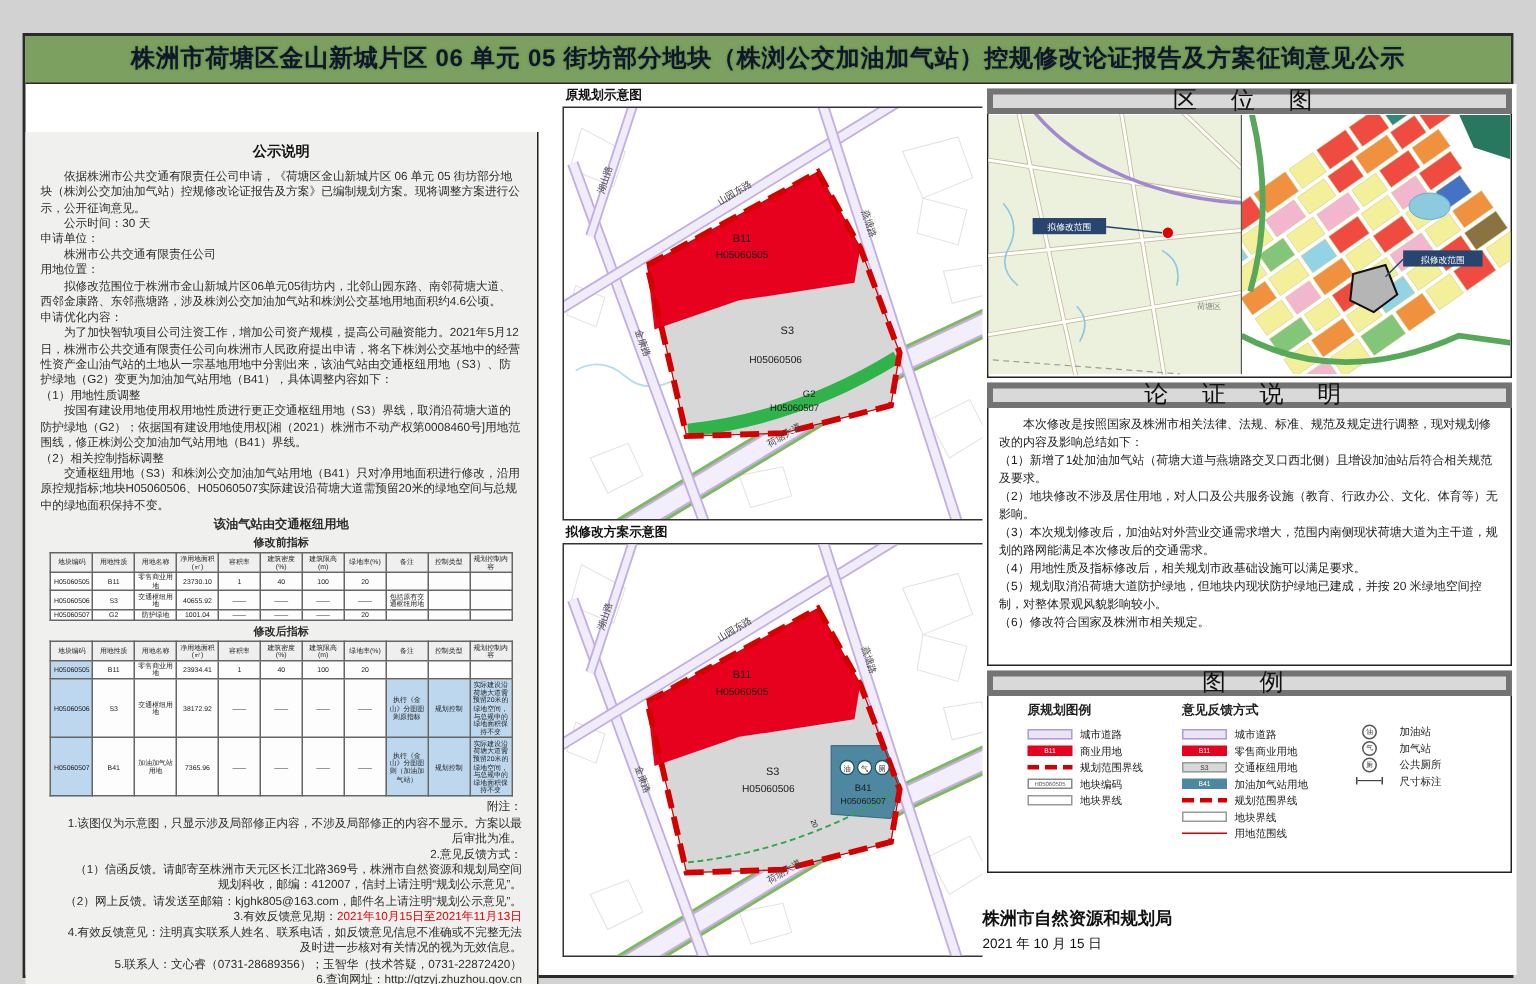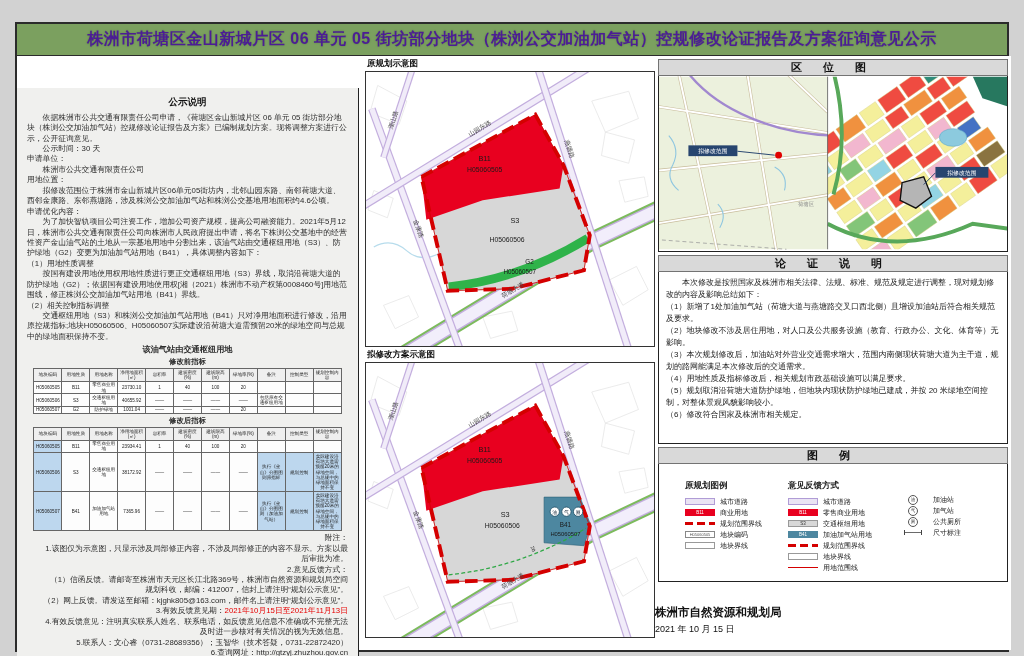--- a/index.html
+++ b/index.html
@@ -1,47 +1,47 @@
 <!DOCTYPE html>
 <html><head>
 <meta charset="utf-8">
 <style>
   html,body{margin:0;padding:0;}
   body{width:1024px;height:656px;background:#d2d2d2;font-family:"Liberation Sans",sans-serif;position:relative;overflow:hidden;}
   .doc{position:absolute;left:15px;top:22px;width:994px;height:630px;background:#fff;border:2px solid #2b2b2b;box-sizing:border-box;}
   .titlebar{position:absolute;left:0;top:0;width:100%;height:32px;background:#7ba05f;border-bottom:1px solid #2b2b2b;display:flex;align-items:center;justify-content:center;box-sizing:border-box;}
-  .titlebar span{color:#4c1d95;font-weight:bold;font-size:16px;letter-spacing:.5px;text-shadow:0 0 2px #5d8245;white-space:nowrap;}
+  .titlebar span{color:#0f172a;font-weight:bold;font-size:16px;letter-spacing:.5px;text-shadow:0 0 2px #5d8245;white-space:nowrap;}
   .cols{position:absolute;left:0;top:32px;width:100%;height:594px;}
   
   .leftcol{position:absolute;left:0;top:0;width:342px;height:594px;background:#f0f0ee;border-right:1px solid #222;box-sizing:border-box;padding:6px 10px;overflow:hidden;font-size:7.8px;line-height:1.34;color:#2c2c2c;margin-top:32px;}
   .leftcol h3{margin:2px 0 4px;font-size:9.5px;text-align:center;color:#111;}
   .leftcol p{margin:0;}
   .para{text-indent:2em;}
   .ind{padding-left:2em;}
   .red{color:#e60000;}
   .tbl-title{font-weight:bold;text-align:center;font-size:8.2px;margin:3px 0 1px;}
   .tbl-sub{font-weight:bold;text-align:center;font-size:7.4px;margin:1px 0;}
   table.ctl{border-collapse:collapse;width:96%;margin:0 auto 2px;font-size:4.6px;line-height:1.15;color:#222;table-layout:fixed;}
   table.ctl th,table.ctl td{border:0.5px solid #666;padding:0.5px 1px;text-align:center;word-break:break-all;background:#fdfdfd;}
   table.ctl th{background:#efefef;font-weight:normal;}
   table.ctl td.hl{background:#bdd7ee;}
   .notes p{margin:0;text-align:right;}
   
-  .midcol{position:absolute;left:346px;top:0;width:296px;height:594px;background:#fff;border-right:1px solid #222;box-sizing:border-box;}
+  .midcol{position:absolute;left:356px;top:0;width:296px;height:594px;background:#fff;border-right:1px solid #222;box-sizing:border-box;}
   .maplabel{font-size:8.5px;font-weight:bold;color:#111;margin:2px 0 1px 4px;}
   .mapbox{width:290px;height:276px;margin:0 2px;border:1px solid #333;box-sizing:border-box;background:#fff;}
   
   .rightcol{position:absolute;left:638px;top:0;width:356px;height:594px;background:#fff;box-sizing:border-box;}
-  .sechdr{margin:3px 3px 0;height:17px;border:1px solid #737373;background:#d9d9d9;display:flex;align-items:center;justify-content:center;font-size:11px;font-weight:bold;letter-spacing:9px;color:#111;box-sizing:border-box;}
+  .sechdr{margin:3px 3px 0;height:17px;border:4px solid #737373;background:#d9d9d9;display:flex;align-items:center;justify-content:center;font-size:16px;font-weight:normal;letter-spacing:9px;color:#111;box-sizing:border-box;}
   .secbox{margin:0 3px;border:1px solid #222;border-top:none;background:#fff;box-sizing:border-box;position:relative;}
   .qwbox{height:176px;}
   .lzbox{height:172px;padding:5px 7px;font-size:8px;line-height:1.5;color:#222;}
   .lzbox p{margin:0;}
   .lgbox{height:118px;}
-  .legend-flex{display:flex;padding:16px 4px 0 26px;gap:26px;}
+  .legend-flex{display:flex;padding:4px 4px 0 26px;gap:26px;}
   .lg-group .lg-head{font-size:8.5px;font-weight:bold;margin-bottom:4px;color:#222;}
   .lg-item{display:flex;align-items:center;gap:5px;height:11px;}
   .sw{width:30px;height:7px;box-sizing:border-box;flex:0 0 30px;display:flex;align-items:center;justify-content:center;font-size:4.5px;}
   .sw-road{background:#eae4f4;border:0.5px solid #b09cd6;}
   .sw-red{background:#e8001f;color:#fff;}
   .sw-gray{background:#d8d8d8;border:0.5px solid #999;color:#333;}
   .sw-teal{background:#4d87a0;color:#fff;}
   .sw-dash{background:linear-gradient(90deg,#d40000 0 8px,transparent 8px 12px,#d40000 12px 20px,transparent 20px 24px,#d40000 24px 30px);height:3px;}
   .sw-code{background:#fff;border:0.5px solid #888;color:#555;font-size:4px;}
   .sw-white{background:#fff;border:0.5px solid #999;}

